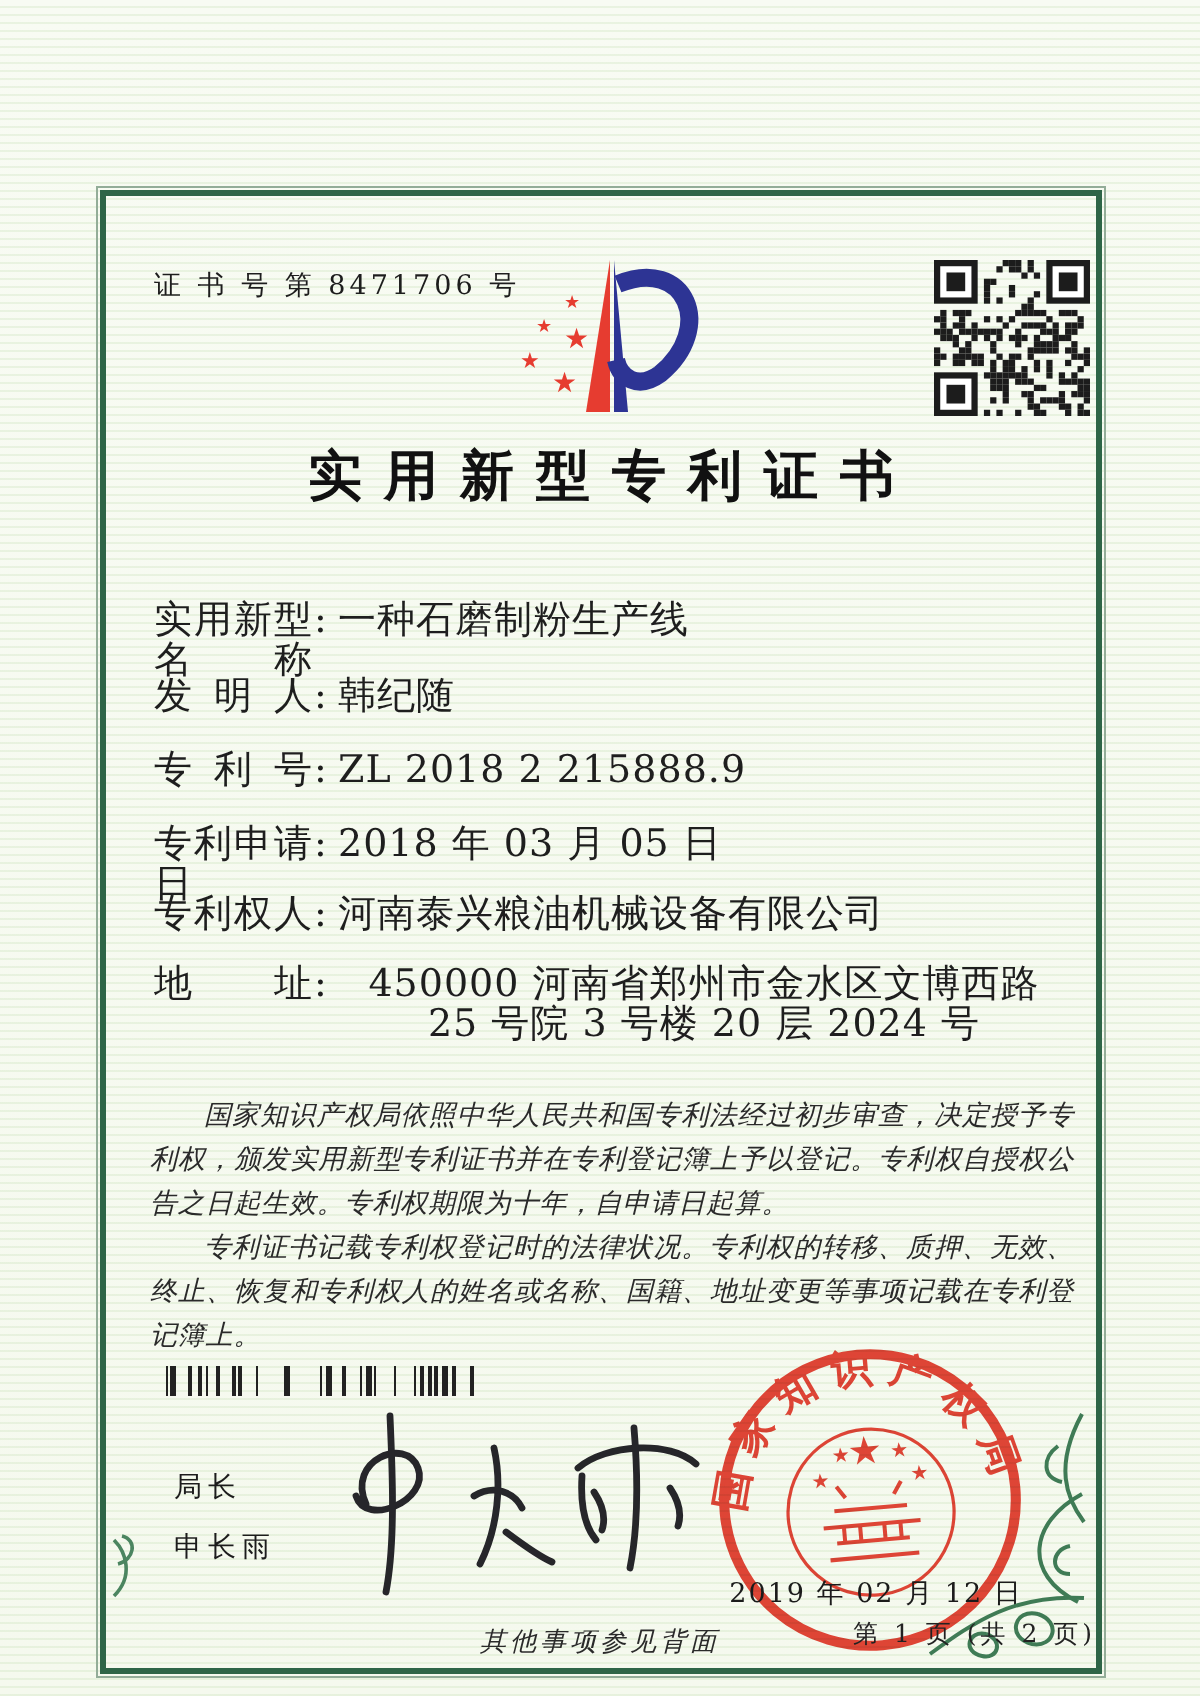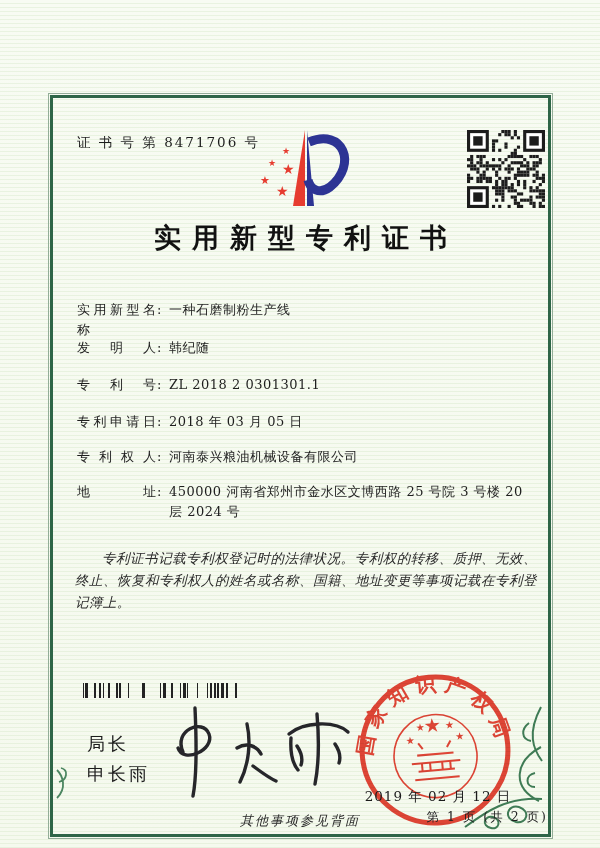--- a/index.html
+++ b/index.html
@@ -23,37 +23,37 @@
   }
   .cert-no {
     position:absolute; left:24px; top:36px; font-size:13.5px; letter-spacing:2px; color:#1d1d1d;
   }
   .logo { position:absolute; left:189px; top:22px; width:116px; height:96px; }
   .qr { position:absolute; left:414px; top:32px; width:78px; height:78px; }
   .doc-title {
     position:absolute; left:0; top:122px; width:100%; text-align:center;
     font-size:27px; font-weight:bold; letter-spacing:11px; color:#111; text-indent:11px;
   }
-  .frow { position:absolute; left:24px; width:462px; font-size:13px; color:#1e1e1e; line-height:20px; }
+  .frow { position:absolute; left:24px; width:462px; font-size:19px; color:#1e1e1e; line-height:20px; }
   .flabel { display:inline-block; width:80px; text-align:justify; text-align-last:justify; vertical-align:top; letter-spacing:1px;}
   .fcolon { display:inline-block; width:12px; vertical-align:top; }
   .fvalue { display:inline-block; vertical-align:top; letter-spacing:.5px; }
-  .fvalue.wrap { width:366px; }
+  .fvalue.wrap { width:366px;text-align:center; }
   .fvalue.w1 { width:163px; }
   .r1{top:202px}.r2{top:240px}.r3{top:277px}.r4{top:314px}.r5{top:349px}.r6{top:384px}.r7{top:424px}
   .body-text {
     position:absolute; left:22px; top:449px; width:462px;
     font-size:13.5px; line-height:22px; font-style:italic; color:#2a2a2a;
     text-align:justify; letter-spacing:.4px;
   }
   .body-text p { text-indent:2em; }
   .barcode {
     position:absolute; left:26px; top:585px; width:160px; height:15px;
   }
-  .officer { position:absolute; left:34px; top:631px; font-size:18px; color:#1c1c1c; line-height:30px; letter-spacing:3px;}
+  .officer { position:absolute; left:34px; top:631px; font-size:14px; color:#1c1c1c; line-height:30px; letter-spacing:3px;}
   .sig { position:absolute; left:96px; top:604px; width:220px; height:100px; }
   .seal { position:absolute; left:301px; top:571px; width:162px; height:162px; mix-blend-mode:multiply; opacity:.93; transform:rotate(-5deg); }
   .seal-date { position:absolute; left:300px; top:690px; width:170px; text-align:center; font-size:13.5px; color:#1b1b1b; letter-spacing:1px; }
   .page-num { position:absolute; left:0; bottom:8px; width:100%; text-align:right; font-size:12.5px; color:#222; letter-spacing:2px; }
   .back-note { position:absolute; left:0; top:812px; width:100%; text-align:center; font-size:13px; font-style:italic; color:#2a2a2a; letter-spacing:2px; }
   .flourish-br { position:absolute; right:3px; bottom:3px; width:96px; height:128px; }
   .flourish-bl { position:absolute; left:2px; bottom:34px; width:30px; height:46px; }
 </style>
 </head>
 <body>
@@ -290,33 +290,34 @@
 
       <div class="doc-title">实用新型专利证书</div>
 
       <div class="frow r1">
         <span class="flabel">实用新型名称</span><span class="fcolon">:</span><span class="fvalue">一种石磨制粉生产线</span>
       </div>
       <div class="frow r2">
         <span class="flabel">发明人</span><span class="fcolon">:</span><span class="fvalue">韩纪随</span>
       </div>
       <div class="frow r3">
-        <span class="flabel">专利号</span><span class="fcolon">:</span><span class="fvalue">ZL 2018 2 0301301.1</span>
+        <span class="flabel">专利号</span><span class="fcolon">:</span><span class="fvalue">ZL 2018 2 215888.9</span>
       </div>
       <div class="frow r4">
         <span class="flabel">专利申请日</span><span class="fcolon">:</span><span class="fvalue">2018 年 03 月 05 日</span>
       </div>
       <div class="frow r5">
         <span class="flabel">专利权人</span><span class="fcolon">:</span><span class="fvalue">河南泰兴粮油机械设备有限公司</span>
       </div>
       <div class="frow r6">
         <span class="flabel">地址</span><span class="fcolon">:</span><span class="fvalue wrap">450000 河南省郑州市金水区文博西路 25 号院 3 号楼 20 层 2024 号</span>
       </div>
 
       <div class="body-text">
+        <p>国家知识产权局依照中华人民共和国专利法经过初步审查，决定授予专利权，颁发实用新型专利证书并在专利登记簿上予以登记。专利权自授权公告之日起生效。专利权期限为十年，自申请日起算。</p>
         <p>专利证书记载专利权登记时的法律状况。专利权的转移、质押、无效、终止、恢复和专利权人的姓名或名称、国籍、地址变更等事项记载在专利登记簿上。</p>
       </div>
 
       <div class="barcode">
         <svg id="bcsvg" viewBox="0 0 160 15" width="160" height="15">
             <rect x="4" y="0" width="1" height="15" fill="#222"></rect>
             <rect x="6" y="0" width="3" height="15" fill="#222"></rect>
             <rect x="15" y="0" width="2" height="15" fill="#222"></rect>
             <rect x="20" y="0" width="2" height="15" fill="#222"></rect>
             <rect x="24" y="0" width="1" height="15" fill="#222"></rect>

